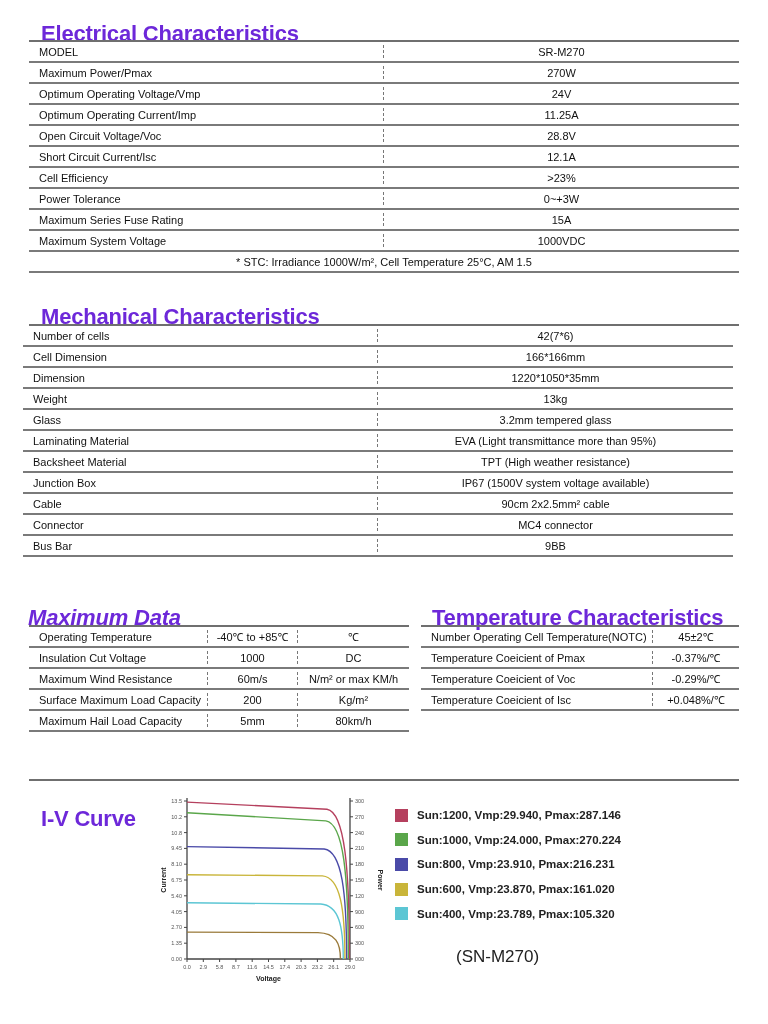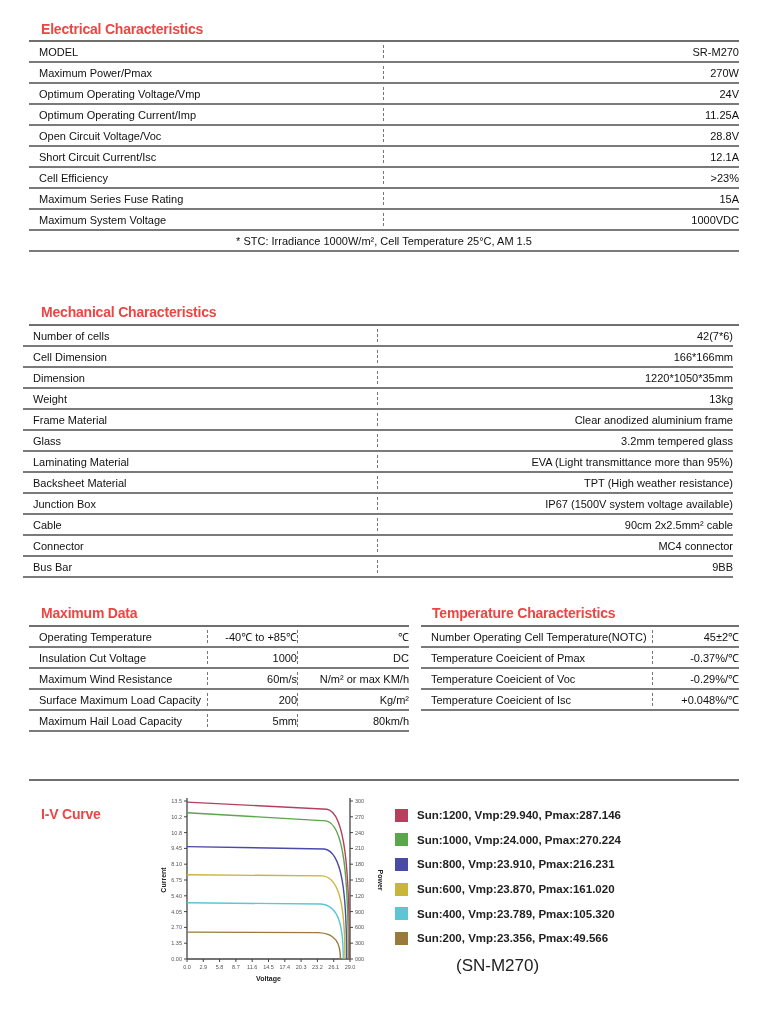--- a/index.html
+++ b/index.html
@@ -1,31 +1,31 @@
 <!DOCTYPE html>
 <html><head>
 <meta charset="utf-8">
 <style>
   html,body{margin:0;padding:0;background:#ffffff;}
   body{width:768px;height:1024px;position:relative;overflow:hidden;font-family:"Liberation Sans",sans-serif;color:#111;}
-  .sec-title{font-family:"Liberation Sans",sans-serif;font-weight:bold;font-size:14px;color:#ef4444;letter-spacing:-0.2px;position:absolute;white-space:nowrap;}
+  .sec-title{font-family:"Liberation Sans",sans-serif;font-weight:bold;font-size:22px;color:#6d28d9;letter-spacing:-0.2px;position:absolute;white-space:nowrap;}
   .rule{position:absolute;height:2px;background:#6f6f6f;}
   table.spec{position:absolute;border-collapse:collapse;font-size:11px;table-layout:fixed;}
   table.spec td{height:19px;padding:0;border-bottom:2px solid #7a7a7a;vertical-align:middle;white-space:nowrap;}
   table.spec td.lbl{padding-left:10px;text-align:left;}
-  table.spec td.val{text-align:right;}
+  table.spec td.val{text-align:center;}
   table.spec td.sep{width:1px;position:relative;}
   table.spec td.sep::after{content:"";position:absolute;left:0;top:3px;bottom:3px;border-left:1px dashed #777;}
   table.spec td.note{text-align:center;}
   .chart-wrap{position:absolute;left:150px;top:788px;width:250px;height:200px;}
   svg text{font-family:"Liberation Sans",sans-serif;}
   .legend{position:absolute;left:395px;top:803px;}
   .legend-item{display:flex;align-items:center;height:24.6px;font-size:11.5px;color:#222;white-space:nowrap;font-weight:bold;}
   .legend-swatch{width:13px;height:13px;margin-right:9px;display:inline-block;}
-  .model-caption{position:absolute;left:456px;top:947px;font-size:17px;color:#222;margin-top:9px;}
+  .model-caption{position:absolute;left:456px;top:947px;font-size:17px;color:#222;}
 </style>
 </head>
 <body>
 
 <div class="sec-title" style="left:41px;top:21px;">Electrical Characteristics</div>
 <div class="rule" style="left:29px;top:40px;width:710px;"></div>
 <table class="spec" id="elec-table" style="left:29px;top:42px;width:710px;">
   <colgroup>
       <col style="width:354px">
       <col style="width:1px">
@@ -61,20 +61,25 @@
         <td class="lbl">Short Circuit Current/Isc</td>
         <td class="sep"></td>
         <td class="val">12.1A</td>
       </tr>
       <tr>
         <td class="lbl">Cell Efficiency</td>
         <td class="sep"></td>
         <td class="val">&gt;23%</td>
       </tr>
       <tr>
+        <td class="lbl">Power Tolerance</td>
+        <td class="sep"></td>
+        <td class="val">0~+3W</td>
+      </tr>
+      <tr>
         <td class="lbl">Maximum Series Fuse Rating</td>
         <td class="sep"></td>
         <td class="val">15A</td>
       </tr>
       <tr>
         <td class="lbl">Maximum System Voltage</td>
         <td class="sep"></td>
         <td class="val">1000VDC</td>
       </tr>
       <tr>
@@ -106,25 +111,20 @@
         <td class="lbl">Dimension</td>
         <td class="sep"></td>
         <td class="val">1220*1050*35mm</td>
       </tr>
       <tr>
         <td class="lbl">Weight</td>
         <td class="sep"></td>
         <td class="val">13kg</td>
       </tr>
       <tr>
-        <td class="lbl">Frame Material</td>
-        <td class="sep"></td>
-        <td class="val">Clear anodized aluminium frame</td>
-      </tr>
-      <tr>
         <td class="lbl">Glass</td>
         <td class="sep"></td>
         <td class="val">3.2mm tempered glass</td>
       </tr>
       <tr>
         <td class="lbl">Laminating Material</td>
         <td class="sep"></td>
         <td class="val">EVA (Light transmittance more than 95%)</td>
       </tr>
       <tr>
@@ -148,21 +148,21 @@
         <td class="val">MC4 connector</td>
       </tr>
       <tr>
         <td class="lbl">Bus Bar</td>
         <td class="sep"></td>
         <td class="val">9BB</td>
       </tr>
     </tbody>
 </table>
 
-<div class="sec-title" style="left:41px;top:605px;">Maximum Data</div>
+<div class="sec-title" style="left:28px;top:605px;font-style:italic;">Maximum Data</div>
 <div class="rule" style="left:29px;top:625px;width:380px;"></div>
 <table class="spec" style="left:29px;top:627px;width:380px;">
   <colgroup>
       <col style="width:178px">
       <col style="width:1px">
       <col style="width:89px">
       <col style="width:1px">
       <col>
     </colgroup>
   <tbody id="max-body">
@@ -336,18 +336,14 @@
       <span>Sun:800, Vmp:23.910, Pmax:216.231</span>
     </div>
     <div class="legend-item">
       <span class="legend-swatch" style="background: rgb(201, 181, 58);"></span>
       <span>Sun:600, Vmp:23.870, Pmax:161.020</span>
     </div>
     <div class="legend-item">
       <span class="legend-swatch" style="background: rgb(92, 198, 212);"></span>
       <span>Sun:400, Vmp:23.789, Pmax:105.320</span>
     </div>
-    <div class="legend-item">
-      <span class="legend-swatch" style="background: rgb(154, 122, 58);"></span>
-      <span>Sun:200, Vmp:23.356, Pmax:49.566</span>
-    </div>
   </div>
 <div class="model-caption">(SN-M270)</div>
 
 </body></html>

